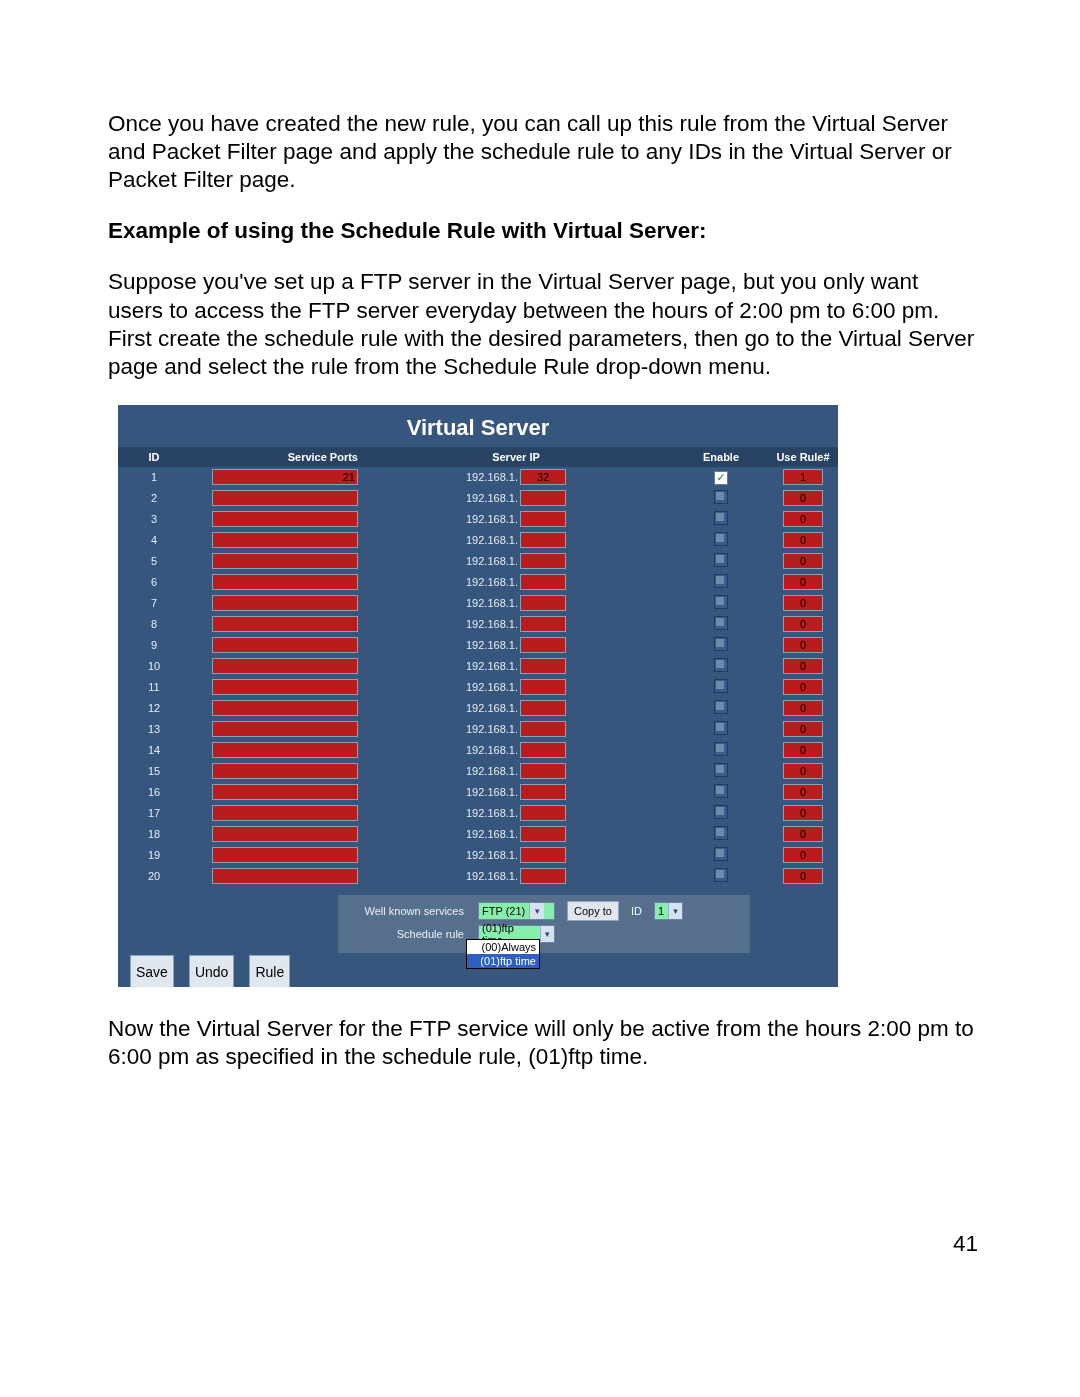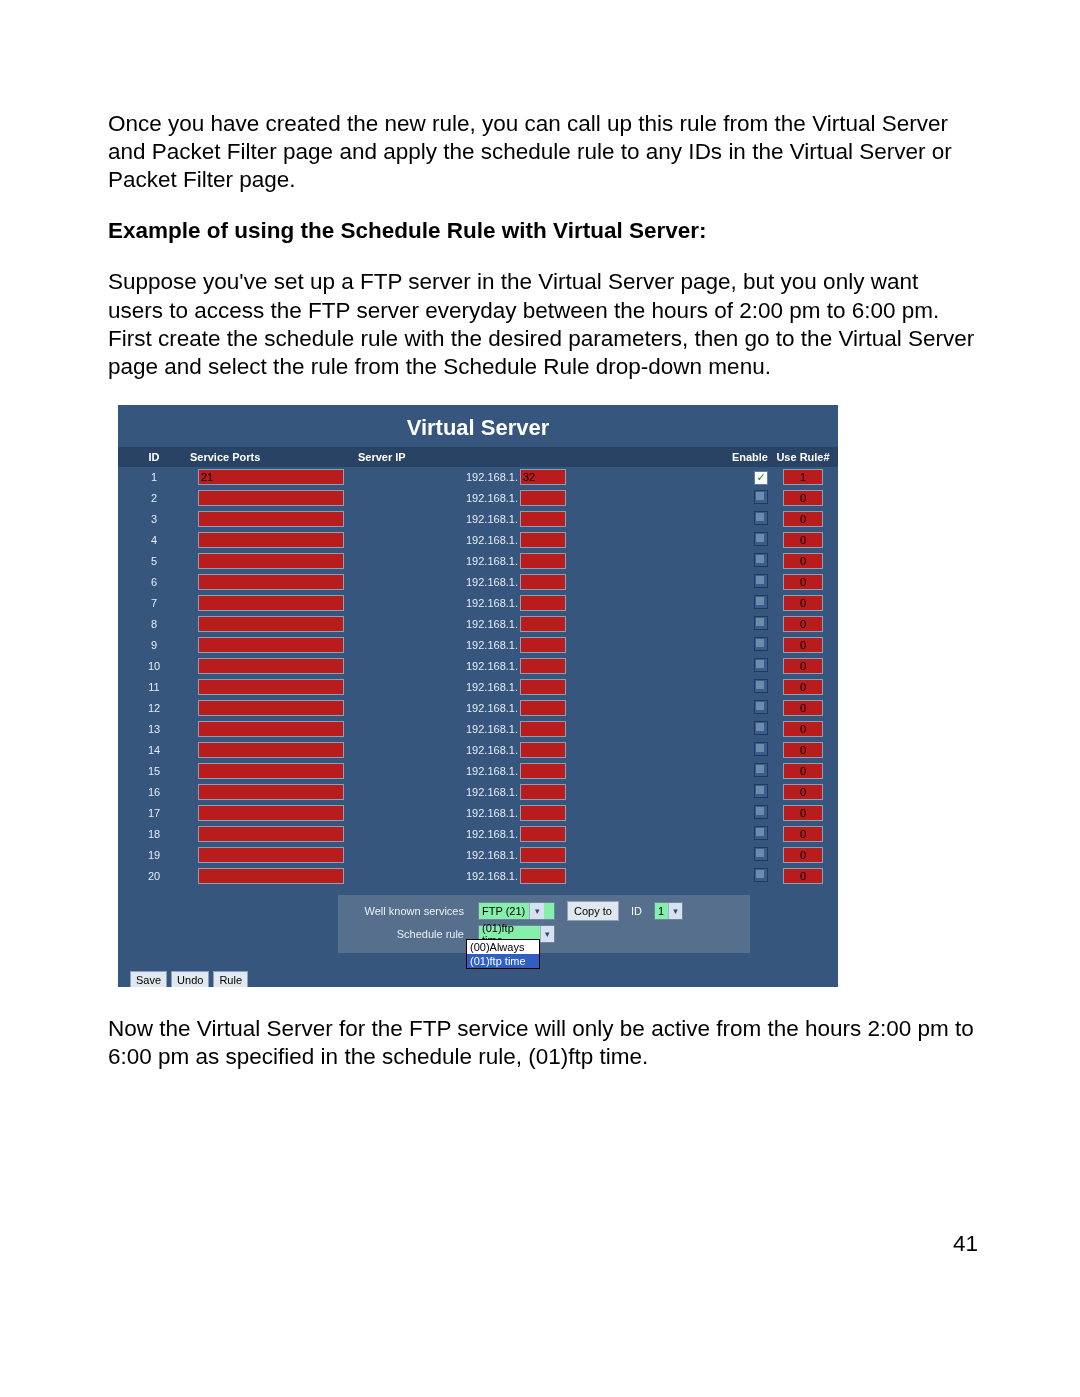--- a/index.html
+++ b/index.html
@@ -45,23 +45,23 @@
   }
   .headrow {
     display: flex;
     background: #284364;
     color: #fff;
     font-size: 11px;
     font-weight: 700;
     padding: 4px 0;
   }
   .col-id    { width: 72px;  text-align: center; }
-  .col-svc   { width: 168px; text-align: left; }
-  .col-ip    { width: 316px; }
-  .col-en    { width: 94px;  text-align: right; }
+  .col-svc   { width: 168px; text-align: right; }
+  .col-ip    { width: 316px; text-align: center; }
+  .col-en    { width: 94px;  text-align: center; }
   .col-rule  { width: 70px;  text-align: center; }
 
   .drow {
     display: flex;
     align-items: center;
     height: 21px;
   }
   .drow .col-id { font-size: 11px; color: #e6ecf5; }
   .txtbox {
     display: inline-block;
@@ -154,42 +154,43 @@
     align-items: center;
   }
   .dd-open {
     position: absolute;
     left: 128px;
     top: 44px;
     width: 72px;
     border: 1px solid #000;
     font-size: 11px;
     z-index: 5;
+    text-align: right;
   }
   .dd-open .opt {
     background: #fff;
     color: #000;
     padding: 1px 3px;
   }
   .dd-open .opt.sel-hl {
     background: #2e5fc1;
     color: #fff;
   }
 
   .bot-btns {
     position: absolute;
     left: 8px;
     bottom: -2px;
     display: flex;
   }
   .bot-btns .btn {
     height: 16px;
-    padding: 0 5px;
-    margin-right: 0;
-    font-size: 11px;
+    padding: 8px 5px;
+    margin-right: 11px;
+    font-size: 14px;
   }
 
   .pageno {
     text-align: right;
     font-size: 22.5px;
     margin-top: 160px;
   }
 </style>
 </head>
 <body>

